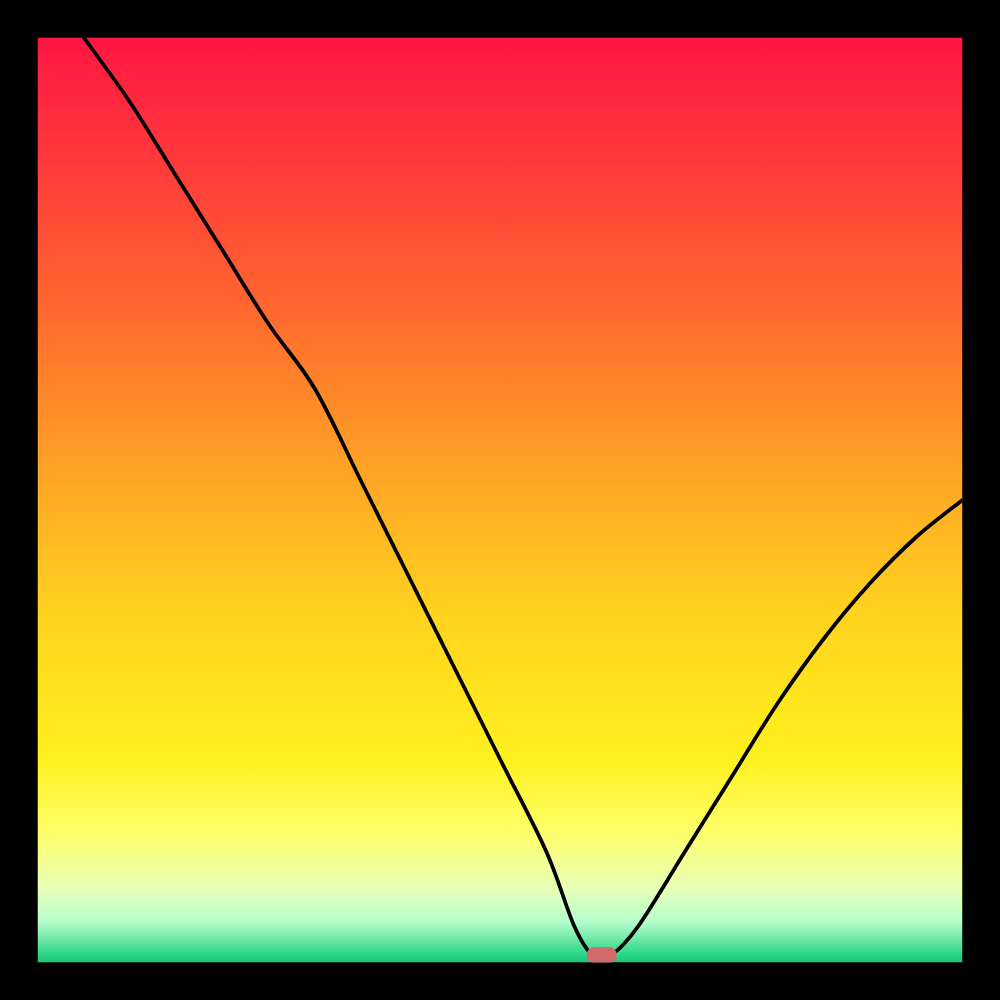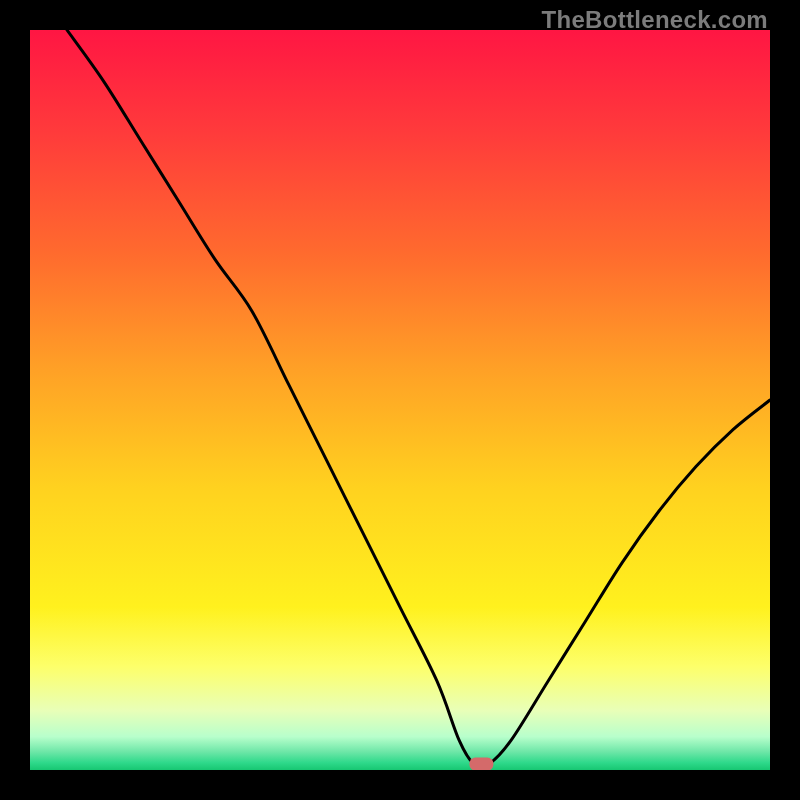--- a/index.html
+++ b/index.html
@@ -33,21 +33,20 @@
     font-weight: 600;
     letter-spacing: 0.3px;
     user-select: none;
   }
   svg { display: block; }
 </style>
 </head>
 <body>
 
 <div class="frame">
-  <div class="watermark">TheBottleneck.com</div>
 
   <div class="plot">
     <svg id="chart-svg" width="740" height="740" viewBox="0 0 740 740" preserveAspectRatio="none">
       <defs>
         <linearGradient id="bg-grad" x1="0" y1="0" x2="0" y2="1">
             <stop offset="0%" stop-color="#ff1643"></stop>
             <stop offset="14.000000000000002%" stop-color="#ff3b3b"></stop>
             <stop offset="30%" stop-color="#ff6a2e"></stop>
             <stop offset="46%" stop-color="#ffa126"></stop>
             <stop offset="62%" stop-color="#ffd21f"></stop>

